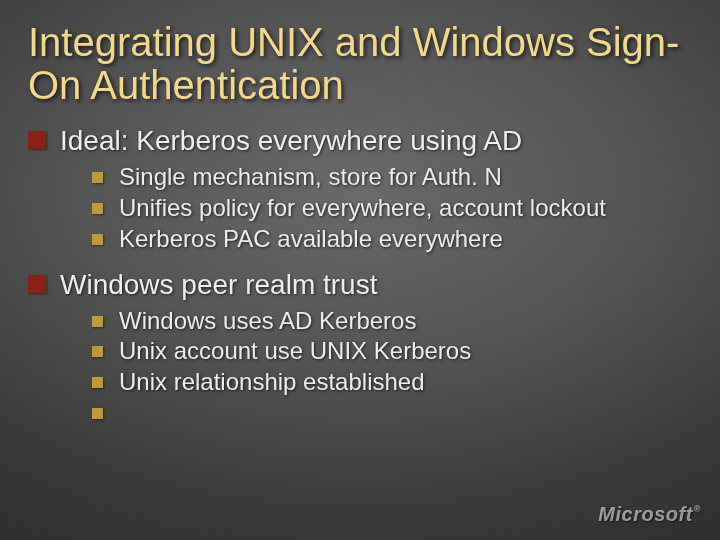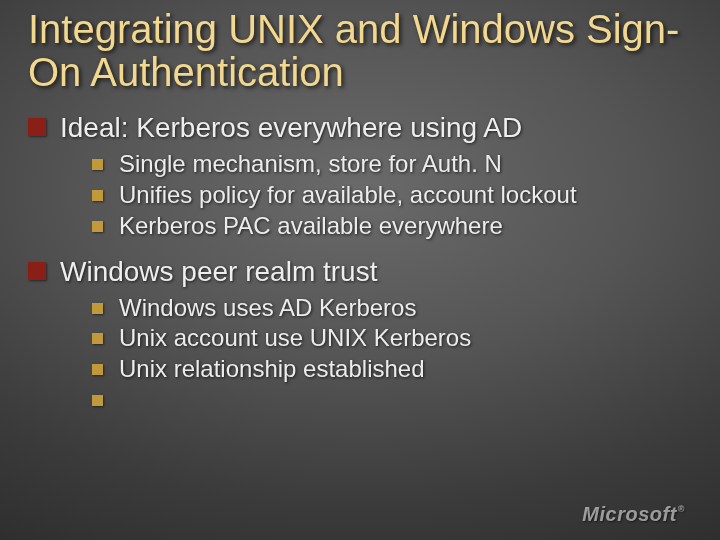--- a/index.html
+++ b/index.html
@@ -13,21 +13,21 @@
   .slide {
     width: 720px;
     height: 540px;
     background: radial-gradient(ellipse 110% 90% at 50% 35%,
                 #6a6a6a 0%,
                 #555555 35%,
                 #3b3b3b 65%,
                 #262626 100%);
     position: relative;
     box-sizing: border-box;
-    padding: 8px 28px 20px 28px;
+    padding: 21px 28px 20px 28px;
     color: #e9e9e9;
   }
   .title {
     font-size: 40px;
     line-height: 1.08;
     color: #f2d78f;
     text-shadow: 2px 2px 4px rgba(0,0,0,0.7);
     margin: 0 0 16px 0;
     font-weight: 400;
   }
@@ -79,21 +79,21 @@
     box-shadow: 1px 1px 2px rgba(0,0,0,0.5);
   }
   .l2-text {
     font-size: 24px;
     line-height: 1.28;
     color: #ececec;
     text-shadow: 1px 1px 3px rgba(0,0,0,0.7);
   }
   .logo {
     position: absolute;
-    right: 36px;
+    right: 20px;
     bottom: 14px;
     font-family: "Segoe UI", Arial, sans-serif;
     font-size: 20px;
     font-style: italic;
     font-weight: 700;
     letter-spacing: 0.5px;
     color: rgba(255,255,255,0.55);
     text-shadow: 1px 1px 2px rgba(0,0,0,0.6);
   }
   .logo sup {
@@ -119,21 +119,21 @@
         <span class="l1-bullet"></span>
         <span class="l1-text">Ideal: Kerberos everywhere using AD</span>
       </div>
       <ul class="l2-list">
         <li class="l2-item">
           <span class="l2-bullet"></span>
           <span class="l2-text">Single mechanism, store for Auth. N</span>
         </li>
         <li class="l2-item">
           <span class="l2-bullet"></span>
-          <span class="l2-text">Unifies policy for available, account lockout</span>
+          <span class="l2-text">Unifies policy for everywhere, account lockout</span>
         </li>
         <li class="l2-item">
           <span class="l2-bullet"></span>
           <span class="l2-text">Kerberos PAC available everywhere</span>
         </li>
       </ul>
     </li>
 
     <li class="l1-item">
       <div class="l1-row">

